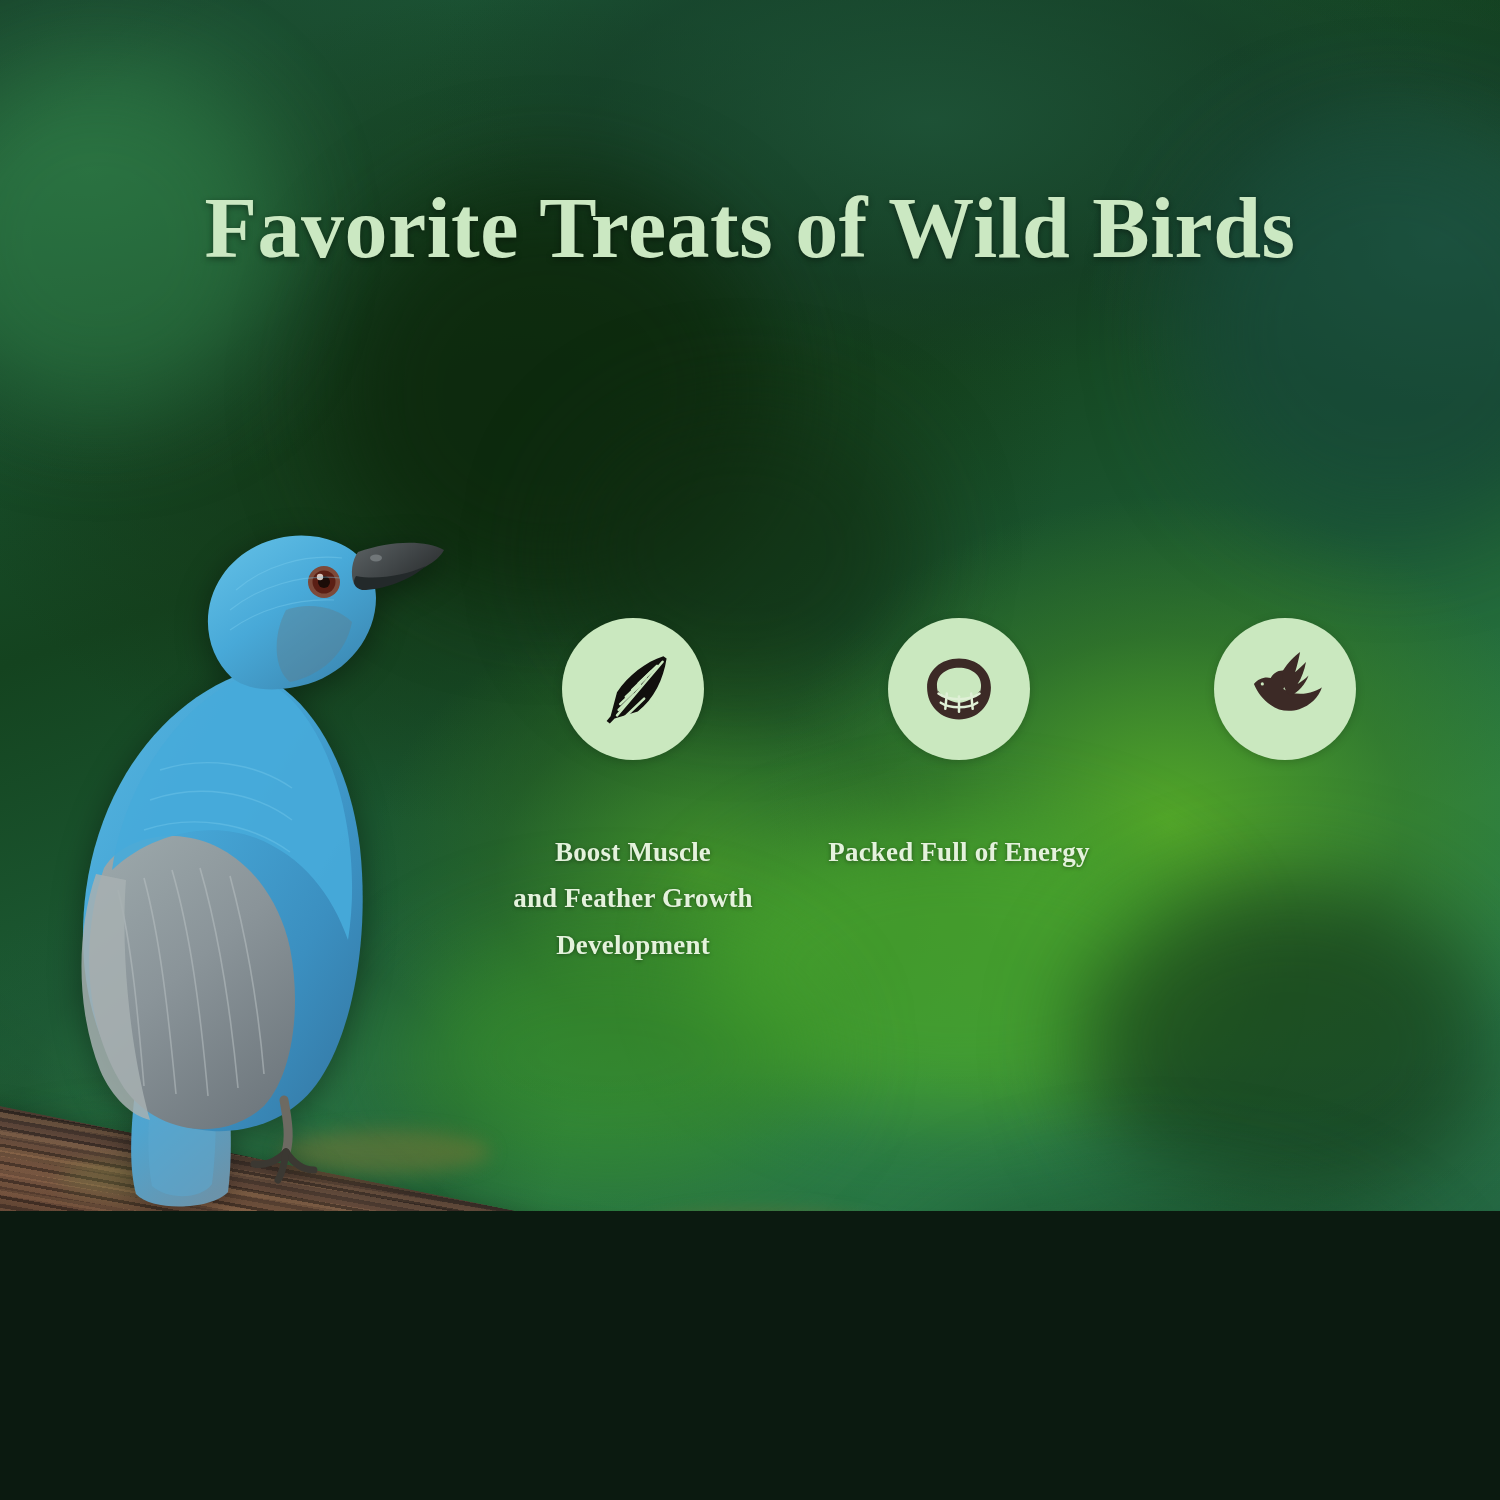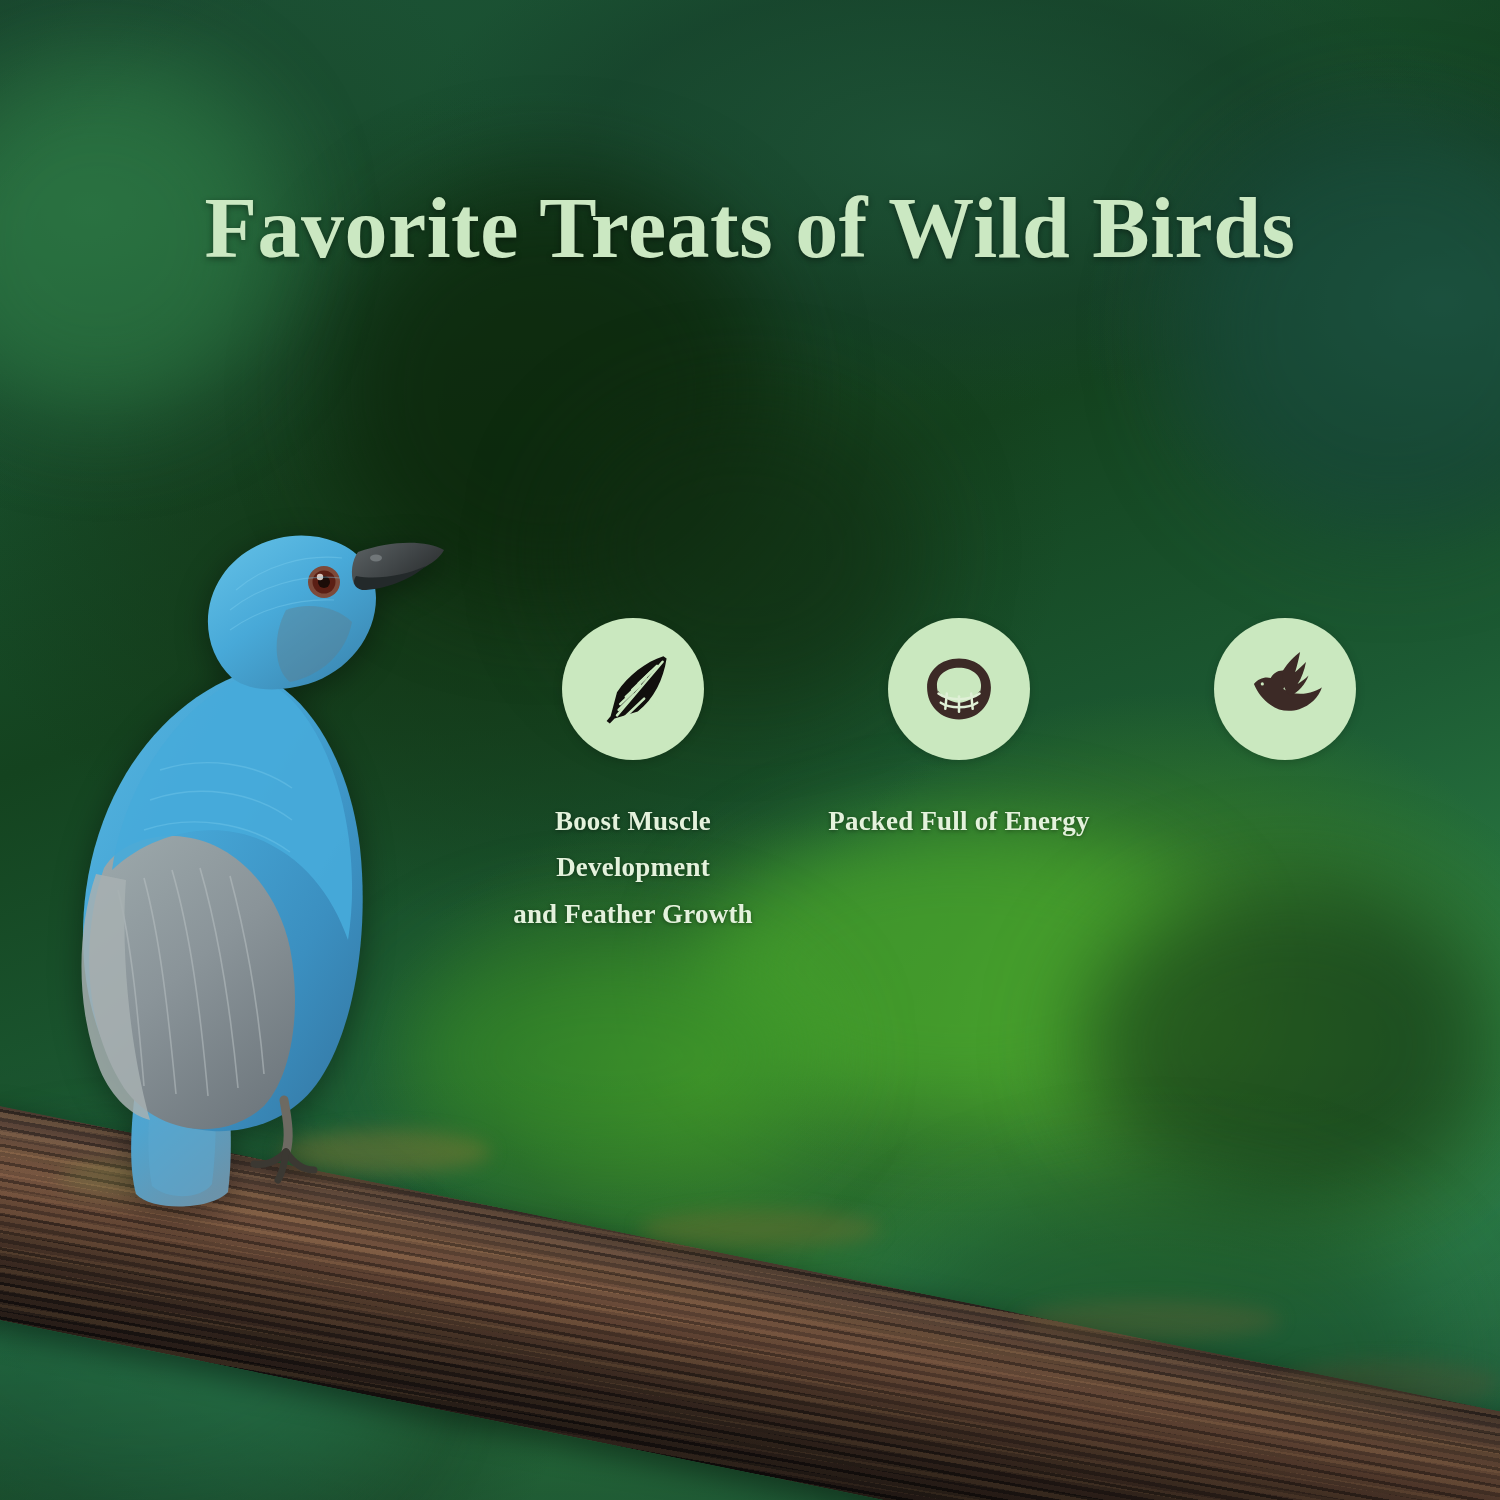--- a/index.html
+++ b/index.html
@@ -3,21 +3,21 @@
 <meta charset="utf-8">
 <style>
   html, body {
     margin: 0;
     padding: 0;
     background: #0b1a10;
   }
   #stage {
     position: relative;
     width: 1500px;
-    height: 1500px;
+    height: 1211px;
     overflow: hidden;
     font-family: "Liberation Serif", "DejaVu Serif", serif;
     background: #1d4a2e;
   }
 
   
   .bg-base {
     position: absolute;
     inset: 0;
     background:
@@ -72,20 +72,21 @@
     top: 618px;
     width: 980px;
     display: flex;
     align-items: flex-start;
   }
   .feature {
     width: 326px;
     display: flex;
     flex-direction: column;
     align-items: center;
+    gap: 31px;
   }
   .icon-badge {
     width: 142px;
     height: 142px;
     border-radius: 50%;
     background: #cae8bf;
     display: flex;
     align-items: center;
     justify-content: center;
     box-shadow: 0 2px 10px rgba(0,0,0,0.18);
@@ -307,22 +308,22 @@
               <path d="M32 76 L 51 57"></path>
               <path d="M40 85 L 64 62"></path>
               <path d="M49 88 L 72 66"></path>
               <path d="M58 87 L 79 67"></path>
             </g>
           </svg>
         </span>
       </div>
       <div class="feature-label">
         <div>Boost Muscle</div>
+        <div>and Feather Growth</div>
         <div>Development</div>
-        <div>and Feather Growth</div>
       </div>
     </div>
 
     <div class="feature feature-2">
       <div class="icon-badge">
         <span>
           <svg width="76" height="76" viewBox="0 0 100 100" xmlns="http://www.w3.org/2000/svg" aria-hidden="true">
 
             <path d="M50 10 C 74 10, 92 26, 92 48 C 92 72, 74 90, 50 90
                      C 26 90, 8 72, 8 48 C 8 26, 26 10, 50 10 Z

